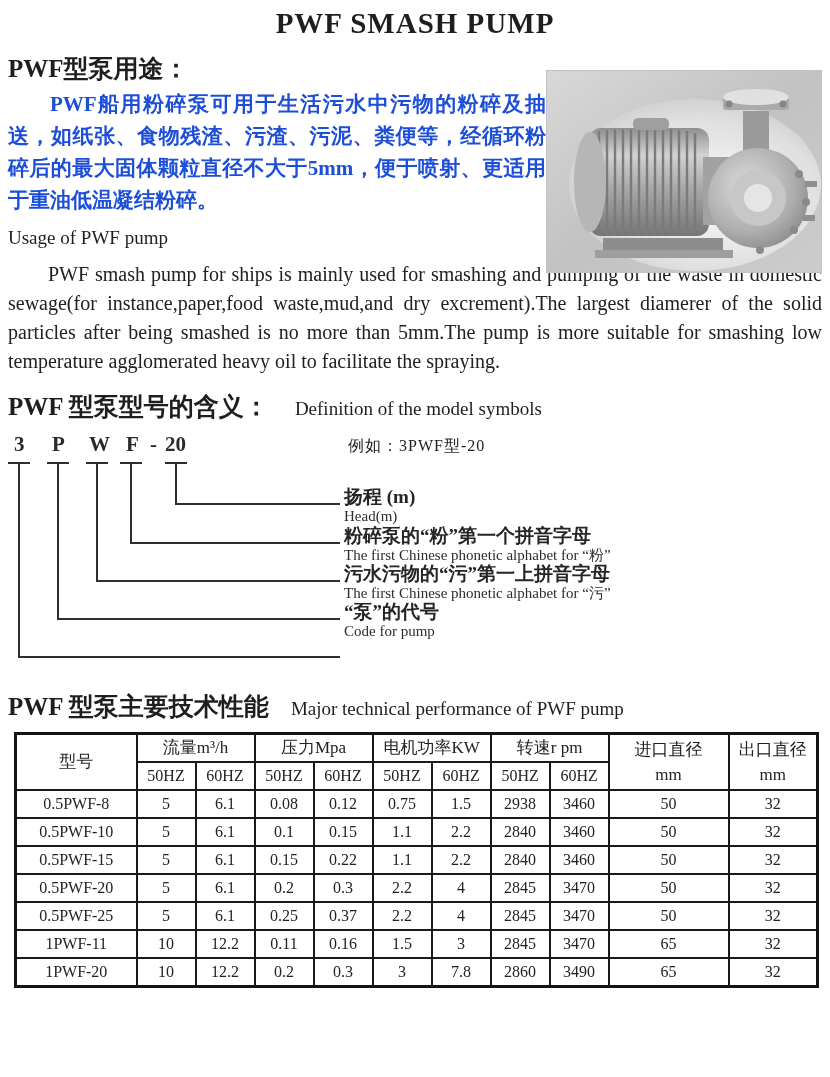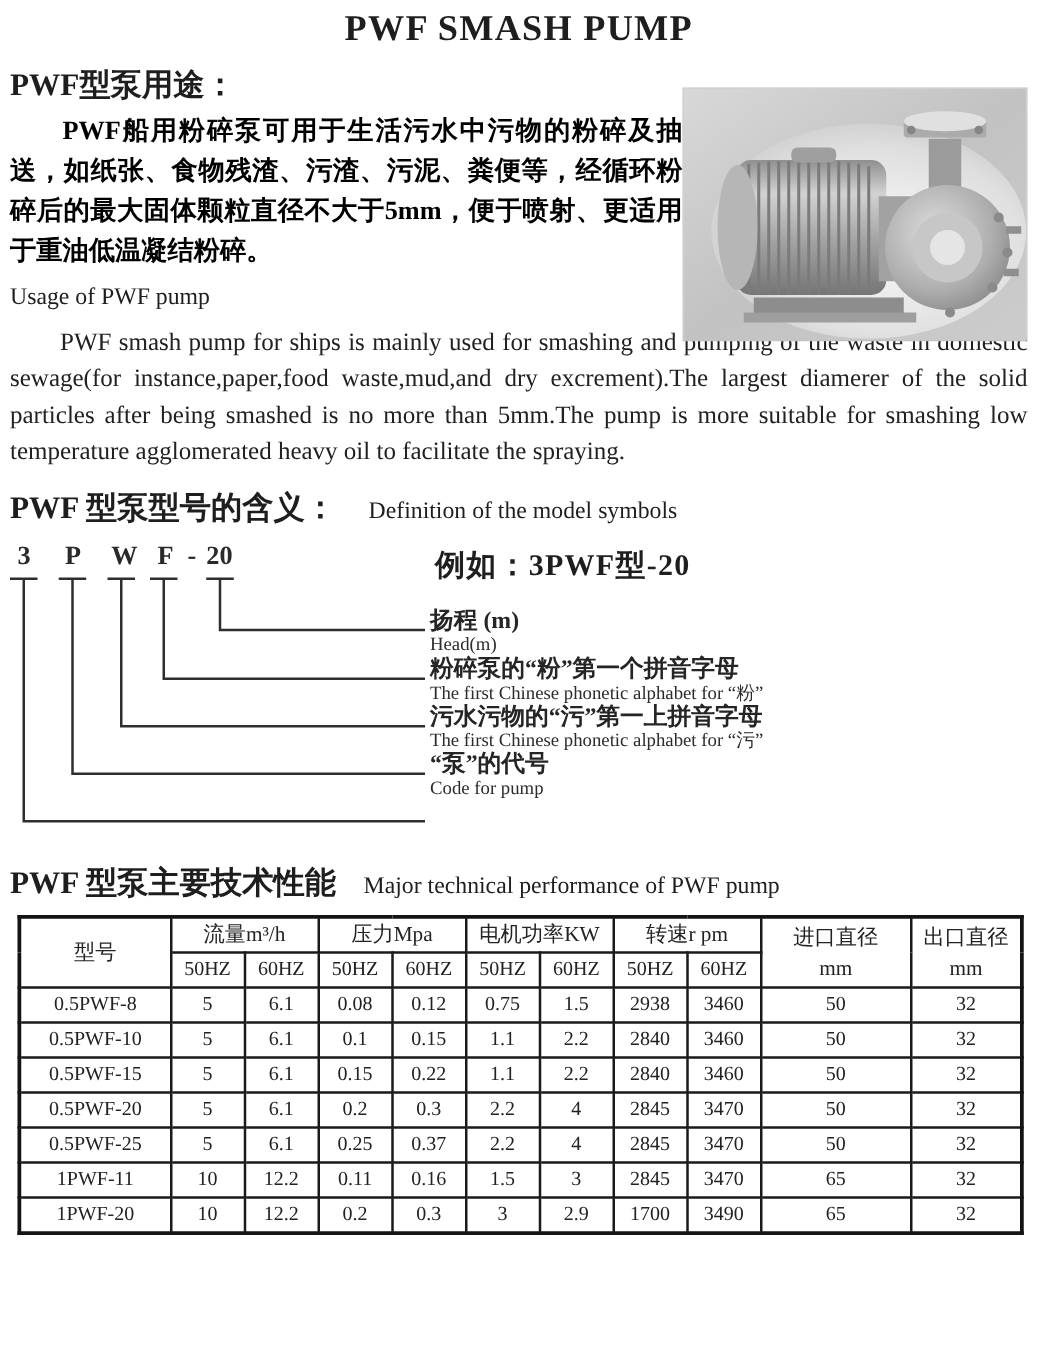--- a/index.html
+++ b/index.html
@@ -13,40 +13,40 @@
   
   .titles{text-align:center;}
   .title-cn{font-size:30px;font-weight:bold;letter-spacing:3px;line-height:36px;margin:2px 0 0 0;}
   .title-en{font-size:29px;font-weight:bold;letter-spacing:1px;line-height:34px;margin:0;}
 
   
   .usage-section{position:relative;margin-top:14px;}
   .sec-heading-cn{font-size:25px;font-weight:bold;margin:0;line-height:30px;}
   .cn-para{
     width:538px;font-size:21px;line-height:32px;margin:4px 2px 0 0;
-    text-indent:2em;text-align:justify;font-weight:bold;color:#000000;
+    text-indent:2em;text-align:justify;font-weight:bold;color:#1d4ed8;
   }
   .photo-box{
     position:absolute;top:16px;right:0;width:276px;height:203px;
     border:1px solid #c2c2c2;box-sizing:border-box;
   }
   .usage-en-heading{font-size:19px;margin:10px 0 0 0;line-height:24px;}
   .en-para{
     font-size:20px;line-height:29px;margin:10px 0 0 0;
     text-indent:2em;text-align:justify;color:#212121;
   }
 
   
   .model-section{margin-top:16px;}
   .model-heading .sec-heading-en{font-size:19px;font-weight:normal;margin-left:26px;}
   .model-heading{white-space:nowrap;}
   .diagram{position:relative;height:254px;margin-top:10px;}
   .dg-char{position:absolute;top:0;font-size:21px;font-weight:bold;color:#2a2a2a;}
   .dg-lines{position:absolute;left:0;top:0;}
-  .dg-example{position:absolute;left:340px;top:4px;font-size:24px;font-weight:bold;letter-spacing:1px;}
+  .dg-example{position:absolute;left:340px;top:4px;font-size:16px;font-weight:normal;letter-spacing:1px;}
   .dg-label{position:absolute;left:336px;}
   .dg-label .cn{font-size:19px;line-height:21px;font-weight:bold;color:#252525;}
   .dg-label .en{font-size:15px;line-height:18px;color:#2c2c2c;}
 
   
   .perf-section{margin-top:6px;}
   .perf-heading{white-space:nowrap;}
   .perf-heading .sec-heading-en{font-size:19px;font-weight:normal;margin-left:22px;}
   table.perf{
     border-collapse:collapse;margin:10px 0 0 6px;width:802px;
@@ -299,22 +299,22 @@
             <td>65</td>
             <td>32</td>
           </tr>
           <tr>
             <td>1PWF-20</td>
             <td>10</td>
             <td>12.2</td>
             <td>0.2</td>
             <td>0.3</td>
             <td>3</td>
-            <td>2.9</td>
-            <td>1700</td>
+            <td>7.8</td>
+            <td>2860</td>
             <td>3490</td>
             <td>65</td>
             <td>32</td>
           </tr>
         </tbody>
     </table>
   </div>
 
 </div>
 

